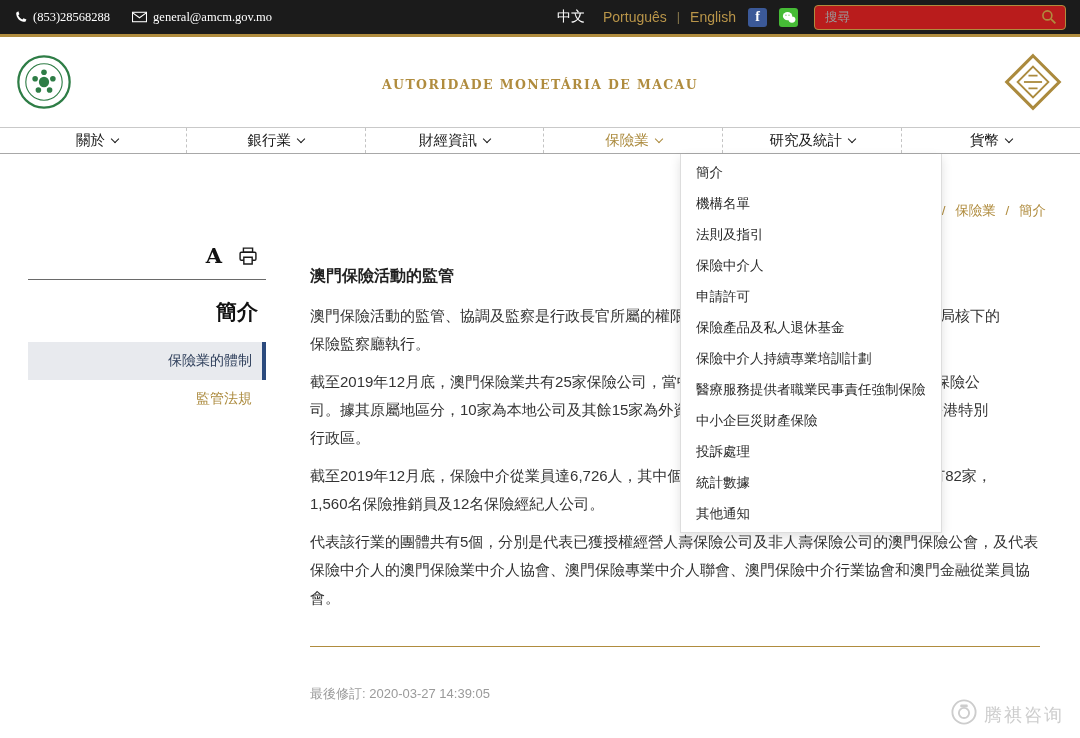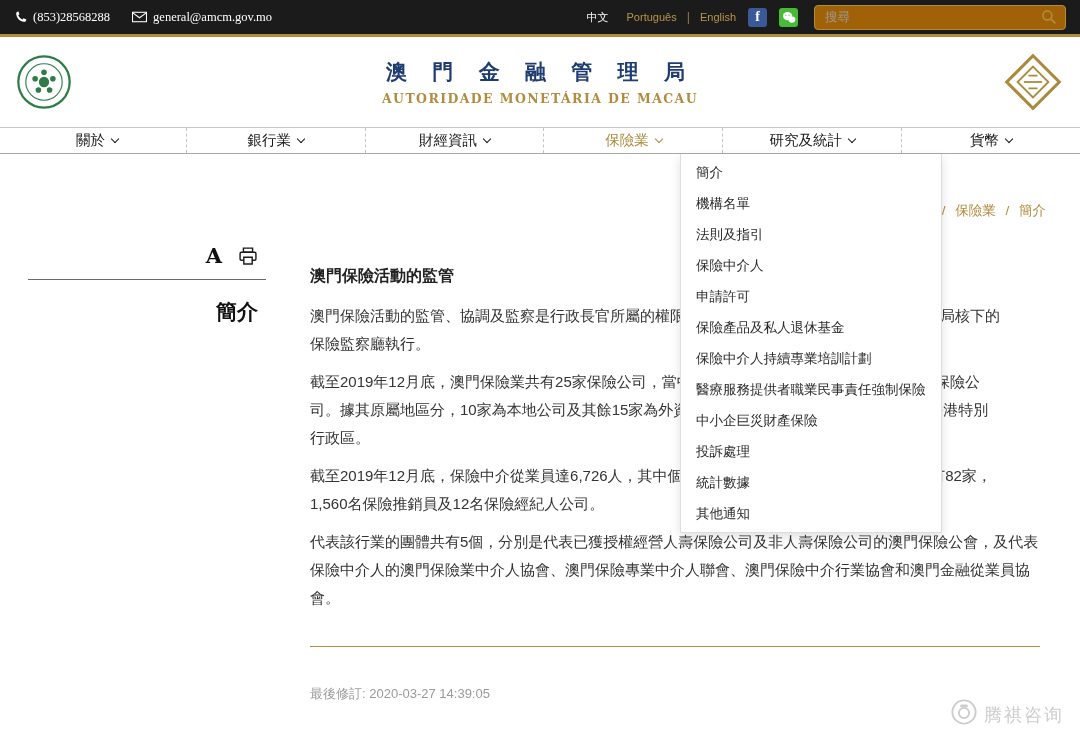--- a/index.html
+++ b/index.html
@@ -6,31 +6,31 @@
   html,body { width:1080px; height:738px; overflow:hidden; background:#fff;
     font-family:"Liberation Sans","DejaVu Sans",sans-serif; }
   body { position:relative; }
 
   
   .topbar { height:34px; background:#1b1b1b; display:flex; align-items:center;
     padding:0 14px; color:#fff; font-size:12.5px; }
   .tb-item { display:flex; align-items:center; margin-right:22px;font-family:Liberation Serif, serif; }
   .tb-icon { display:inline-flex; margin-right:6px; }
   .tb-right { margin-left:auto; display:flex; align-items:center; }
-  .lang { cursor:pointer; text-decoration:none; color:#fff; margin-left:18px; font-size:11px; }
+  .lang { cursor:pointer; text-decoration:none; color:#fff; margin-left:18px; font-size:14px; }
   .lang.gold { color:#b99549; }
   .lang-sep { color:#8a7a4e; margin-left:10px; }
   .lang-sep + .lang { margin-left:10px; }
   .social { width:19px; height:19px; border-radius:3px; display:inline-flex;
     align-items:center; justify-content:center; margin-left:12px; cursor:pointer; }
   .social.fb { background:#3b5998; color:#fff; font-family:"Liberation Serif",serif;
     font-weight:bold; font-size:14px; }
   .social.wc { background:#46bb36; }
   .searchbox { margin-left:16px; width:252px; height:25px; border:1.5px solid #b08c3e;
-    border-radius:4px; display:flex; align-items:center; padding:0 8px 0 10px; background:#a16207; }
+    border-radius:4px; display:flex; align-items:center; padding:0 8px 0 10px; background:#b91c1c; }
   .search-input { flex:1; background:transparent; border:none; outline:none;
     color:#ddd; font-size:12.5px; font-family:inherit; }
   .search-input::placeholder { color:#9a9a9a; }
   .search-icon { display:inline-flex; cursor:pointer; }
 
   .gold-strip { height:3px; background:#b08c3e; }
 
   
   .header { height:90px; position:relative; display:flex; align-items:center; background:#fff; }
   .seal { margin-left:16px; display:inline-flex; cursor:pointer; }
@@ -158,21 +158,20 @@
         <circle cx="30" cy="30" r="5.5"></circle>
         <circle cx="30" cy="19.5" r="3"></circle>
         <circle cx="39.5" cy="26.5" r="3"></circle>
         <circle cx="36" cy="38.5" r="3"></circle>
         <circle cx="24" cy="38.5" r="3"></circle>
         <circle cx="20.5" cy="26.5" r="3"></circle>
       </g>
     </svg>
   </span>
   <span class="header-center">
-    <div class="title-zh">澳 門 金 融 管 理 局</div>
     <div class="title-pt">AUTORIDADE MONETÁRIA DE MACAU</div>
   </span>
   <span class="amcm-logo">
     <svg width="58" height="58" viewBox="0 0 64 64">
       <g fill="none" stroke="#ab8a3d">
         <path d="M32 3 L61 32 L32 61 L3 32 Z" stroke-width="3.4"></path>
         <path d="M32 15 L49 32 L32 49 L15 32 Z" stroke-width="2"></path>
         <path d="M22 32 h20" stroke-width="2"></path>
         <path d="M27 25 h10 M27 39 h10" stroke-width="2"></path>
       </g>
@@ -241,20 +240,30 @@
       <span class="tool-print">
         <svg width="20" height="20" viewBox="0 0 24 24">
           <path d="M6.5 2.5 h11 v5 h-11 z" fill="none" stroke="#1a1a1a" stroke-width="1.7"></path>
           <rect x="2.5" y="7.5" width="19" height="9.5" rx="1.5" fill="none" stroke="#1a1a1a" stroke-width="1.7"></rect>
           <path d="M7 13.5 h10 v8 h-10 z" fill="#ffffff" stroke="#1a1a1a" stroke-width="1.7"></path>
         </svg>
       </span>
     </div>
     <div class="side-rule"></div>
     <div class="side-heading">簡介</div>
+    <div class="side-menu">
+
+        <div class="side-item active">
+          <span>保險業的體制</span>
+        </div>
+
+        <div class="side-item">
+          <span>監管法規</span>
+        </div>
+      </div>
   </div>
 
   <div class="main">
     <div class="content-title">澳門保險活動的監管</div>
     <div class="paras">
 
         <p class="para">澳門保險活動的監管、協調及監察是行政長官所屬的權限，行政長官已授權並透過澳門金融管理局核下的
 保險監察廳執行。</p>
 
         <p class="para">截至2019年12月底，澳門保險業共有25家保險公司，當中13家為非人壽保險公司及12家為人壽保險公

